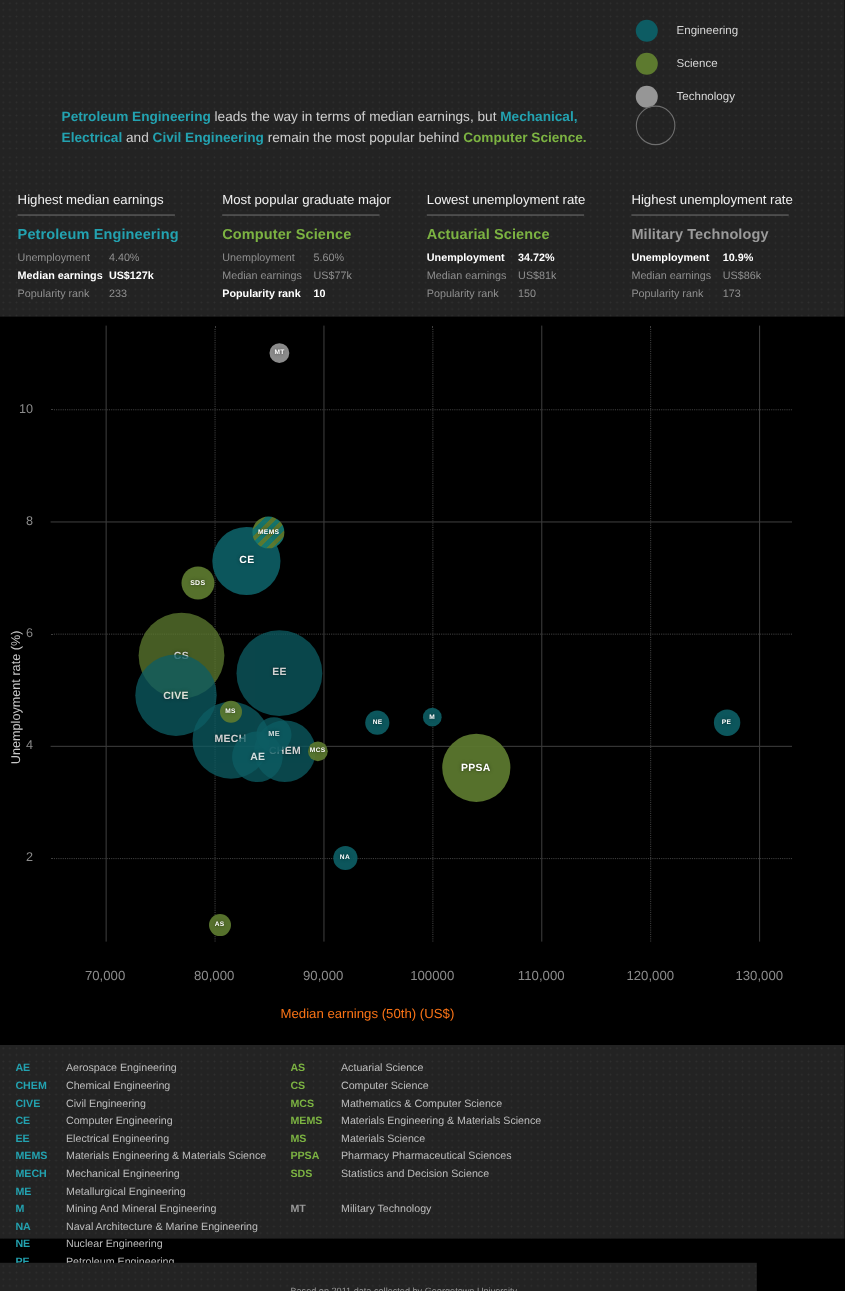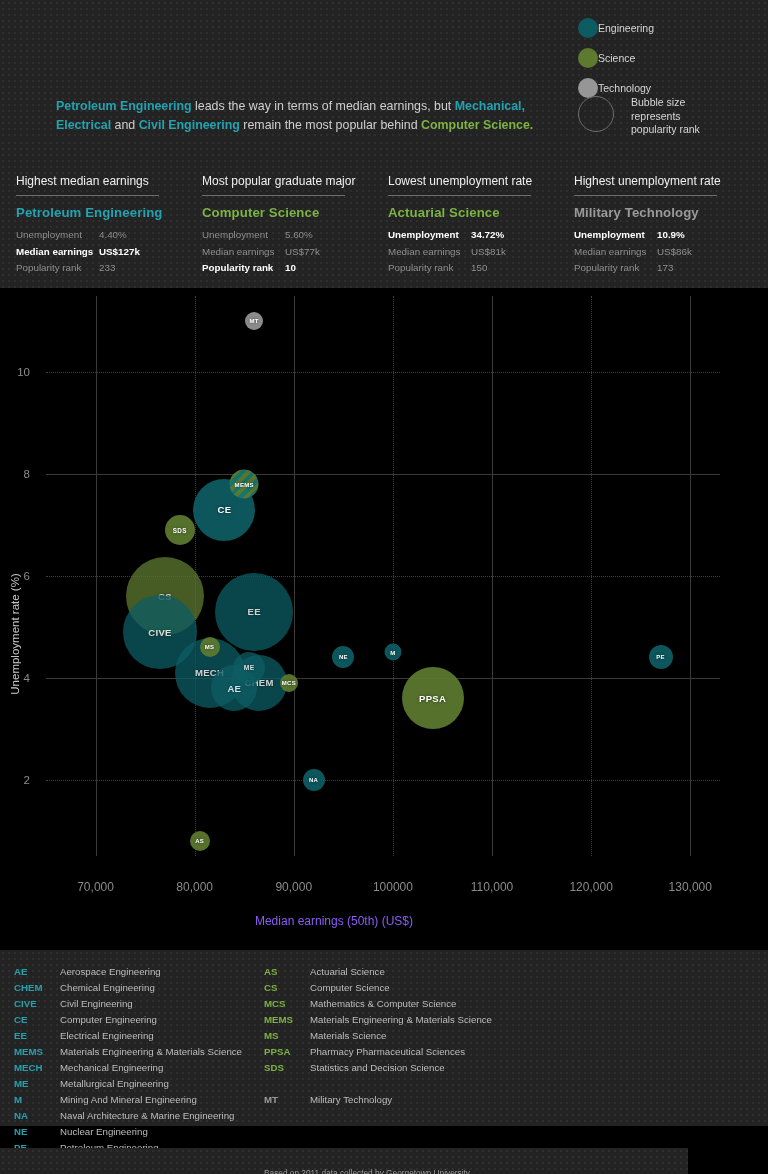--- a/index.html
+++ b/index.html
@@ -27,21 +27,21 @@
     position:absolute; left:20px; top:97px; width:520px;
     font-size:12.4px; line-height:19px; color:#cfcfcf; font-weight:400;margin-left:36px;
   }
   #subtitle .tl { color:#23a2b0; font-weight:700; }
   #subtitle .gr { color:#7cb342; font-weight:700; }
 
   
   #hdr-legend { position:absolute; left:578px; top:18px; width:180px; }
   .hl-row { display:flex; align-items:center; height:20px; margin-bottom:10px; }
   .hl-dot { width:20px; height:20px; border-radius:50%; flex:0 0 20px; }
-  .hl-txt { font-size:10.5px; color:#d6d6d6; }
+  .hl-txt { margin-left:17px; font-size:10.5px; color:#d6d6d6; }
   #bubble-legend { position:absolute; left:578px; top:96px; display:flex; }
   #bubble-legend .ring {
     width:36px; height:36px; border-radius:50%;
     border:1px solid #6e6e6e; flex:0 0 36px;
   }
   #bubble-legend .bl-txt { margin-left:17px; font-size:10.5px; line-height:13.5px; color:#d6d6d6; width:96px; }
 
   
   #stats { position:absolute; left:0; top:140px; width:768px; height:148px; }
   .stat-col { position:absolute; top:34px; width:160px; }
@@ -60,21 +60,21 @@
   .gridline-v { position:absolute; width:1px; top:8px; height:560px; background:#3a3a3a; }
   .gridline-h { position:absolute; left:46px; width:674px; height:1px; background:#3a3a3a; }
   .gridline-h.dot { background:none; border-top:1px dotted #3e3e3e; height:0; }
   .gridline-v.dot { background:none; border-left:1px dotted #3e3e3e; width:0; }
   .ytick { position:absolute; left:30px; font-size:11.5px; color:#8b8b8b; transform:translate(-100%,-50%); }
   .xtick { position:absolute; top:592px; font-size:12px; color:#8b8b8b; transform:translateX(-50%); }
   #ylabel {
     position:absolute; left:-75px; top:340px; width:180px; text-align:center;
     transform:rotate(-90deg); font-size:11.5px; color:#c8c8c8;
   }
-  #xlabel { position:absolute; left:0; top:626px; width:668px; text-align:center; font-size:12px; color:#8b5cf6; }
+  #xlabel { position:absolute; left:0; top:626px; width:668px; text-align:center; font-size:12px; color:#f97316; }
 
   .bubble {
     position:absolute; border-radius:50%;
     display:flex; align-items:center; justify-content:center;
     transform:translate(-50%,-50%);
     font-size:8.5px; font-weight:700; color:#fff; letter-spacing:.3px;
     text-shadow:0 0 3px rgba(0,0,0,.55);
   }
   .bubble.eng  { background:rgba(13,92,99,.93); }
   .bubble.sci  { background:rgba(93,122,47,.93); }
@@ -119,21 +119,20 @@
         <span class="hl-txt">Science</span>
       </div>
       <div class="hl-row">
         <span class="hl-dot" style="background:#969696"></span>
         <span class="hl-txt">Technology</span>
       </div>
     </div>
 
   <div id="bubble-legend">
     <div class="ring"></div>
-    <div class="bl-txt">Bubble size represents popularity rank</div>
   </div>
 </div>
 
 <div id="stats" class="dotted-bg">
     <div class="stat-col c0">
       <div class="stat-head">Highest median earnings</div>
       <div class="stat-rule"></div>
       <div class="stat-name teal">Petroleum Engineering</div>
       <div class="stat-row">
         <span class="k">Unemployment</span>

